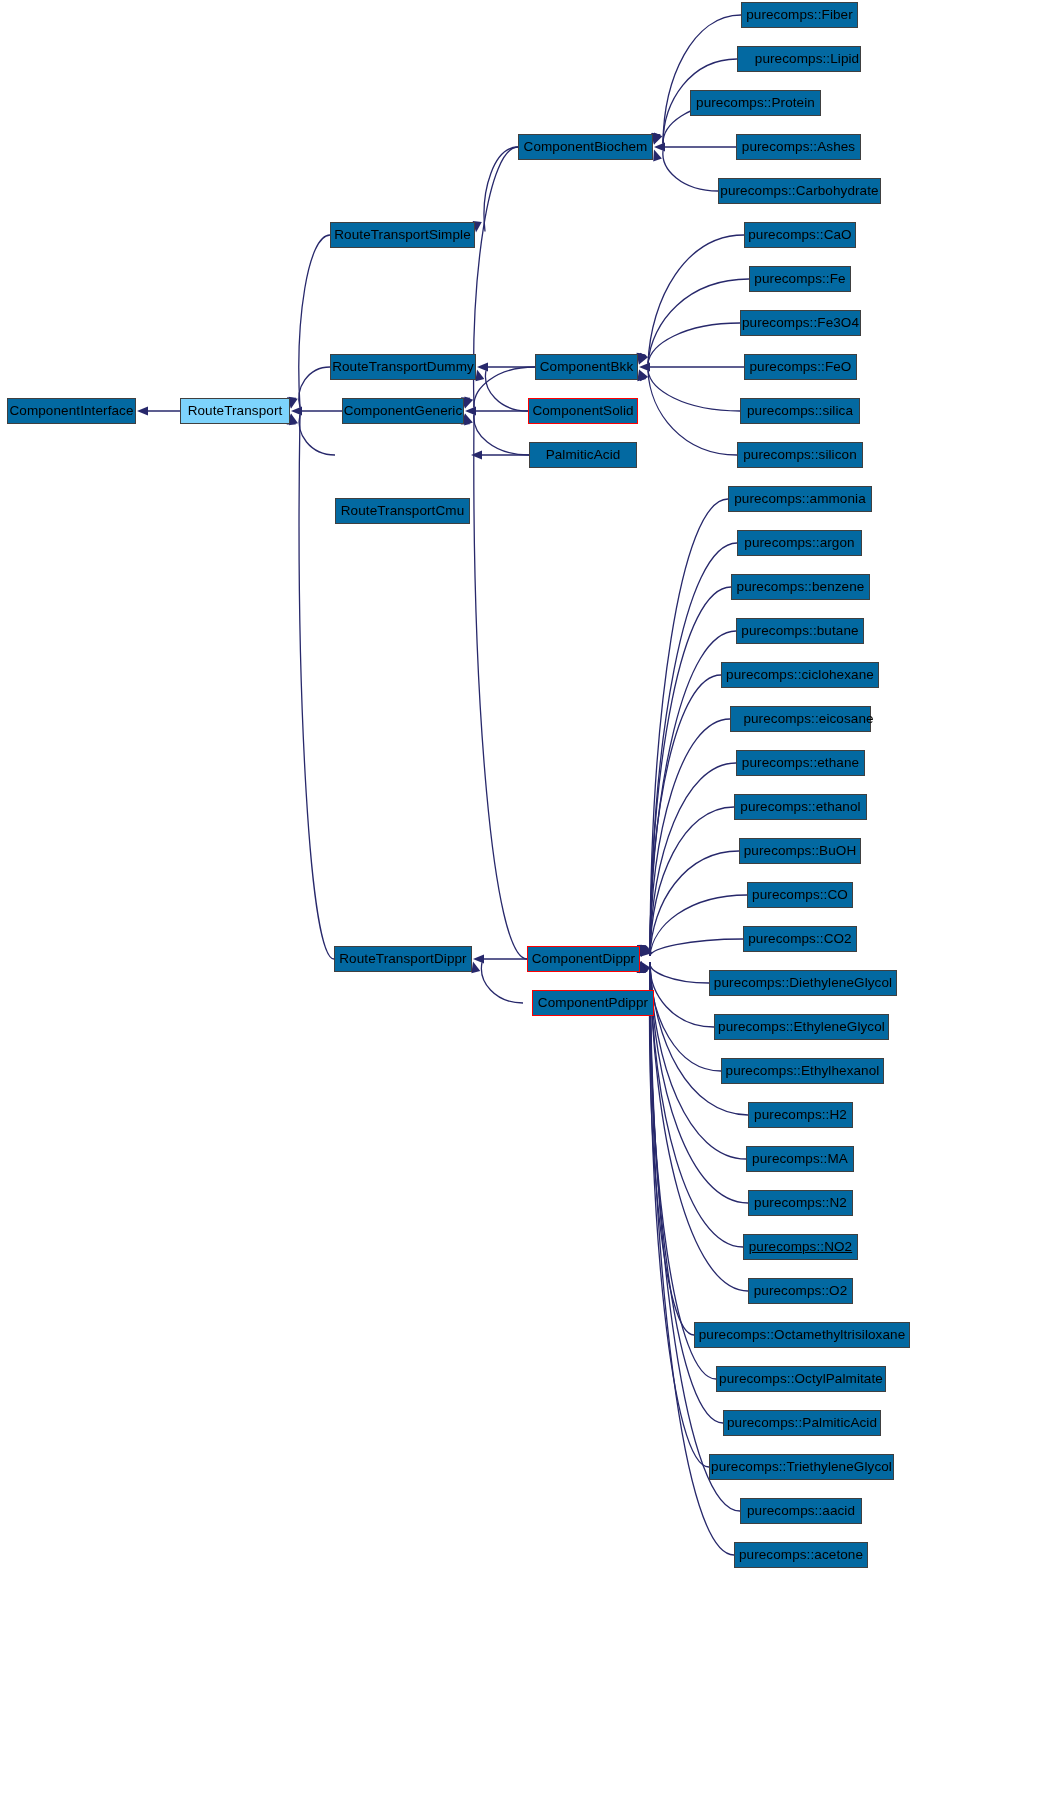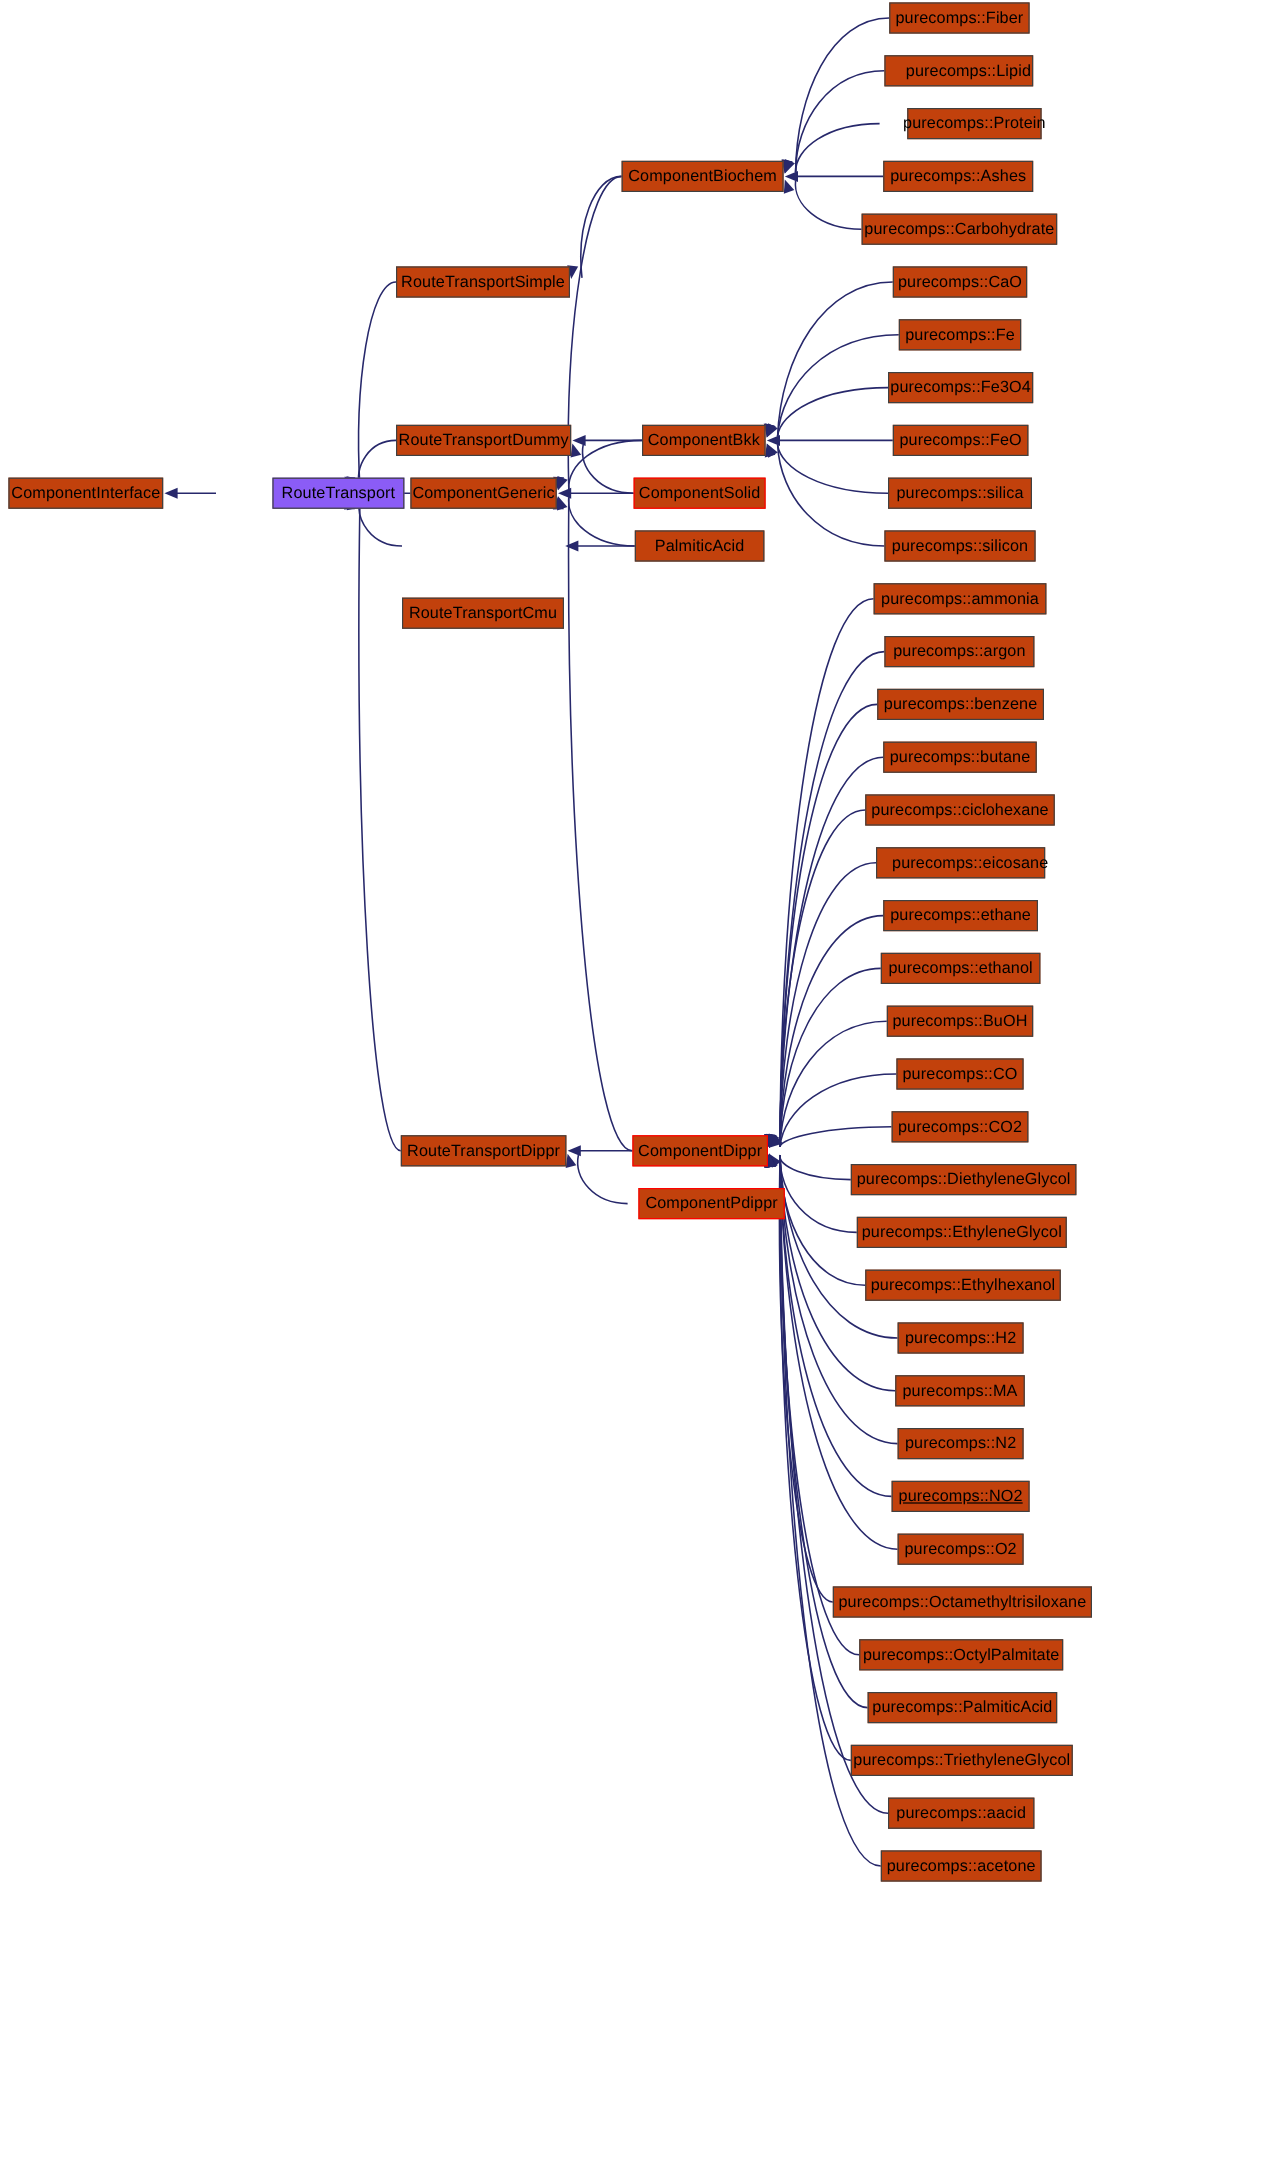--- a/index.html
+++ b/index.html
@@ -20,35 +20,34 @@
     left: 0;
     top: 0;
     width: 1053px;
     height: 1811px;
     pointer-events: none;
   }
   .node {
     position: absolute;
     box-sizing: border-box;
     border: 1px solid #404040;
-    background: #c2410c;
+    background: #0369a1;
     color: #000000;
     font-size: 13.5px;
     line-height: 1;
     display: flex;
     align-items: center;
     justify-content: center;
     white-space: nowrap;
     height: 26px;
     letter-spacing: 0.1px;
   }
   .node.highlight {
-    background: #8b5cf6;
+    background: #7dd3fc;
     border-color: #404040;
-    margin-left: 47px;
   }
   .node.redborder {
     border-color: #ff0000;
   }
 </style>
 </head>
 <body>
 
 <div id="diagram">
   <svg id="edges" viewBox="0 0 1053 1811" width="1053" height="1811" xmlns="http://www.w3.org/2000/svg">
@@ -199,21 +198,21 @@
       </div>
       <div class="node redborder" style="left: 532px; top: 990px; width: 122px;">
         <span>ComponentPdippr</span>
       </div>
       <div class="node" style="left: 741px; top: 2px; width: 117px;">
         <span>purecomps::Fiber</span>
       </div>
       <div class="node" style="left: 737px; top: 46px; width: 124px; padding-left: 16px;">
         <span>purecomps::Lipid</span>
       </div>
-      <div class="node" style="left: 756px; top: 90px; width: 112px;">
+      <div class="node" style="left: 690px; top: 90px; width: 131px;">
         <span>purecomps::Protein</span>
       </div>
       <div class="node" style="left: 736px; top: 134px; width: 125px;">
         <span>purecomps::Ashes</span>
       </div>
       <div class="node" style="left: 718px; top: 178px; width: 163px;">
         <span>purecomps::Carbohydrate</span>
       </div>
       <div class="node" style="left: 744px; top: 222px; width: 112px;">
         <span>purecomps::CaO</span>

